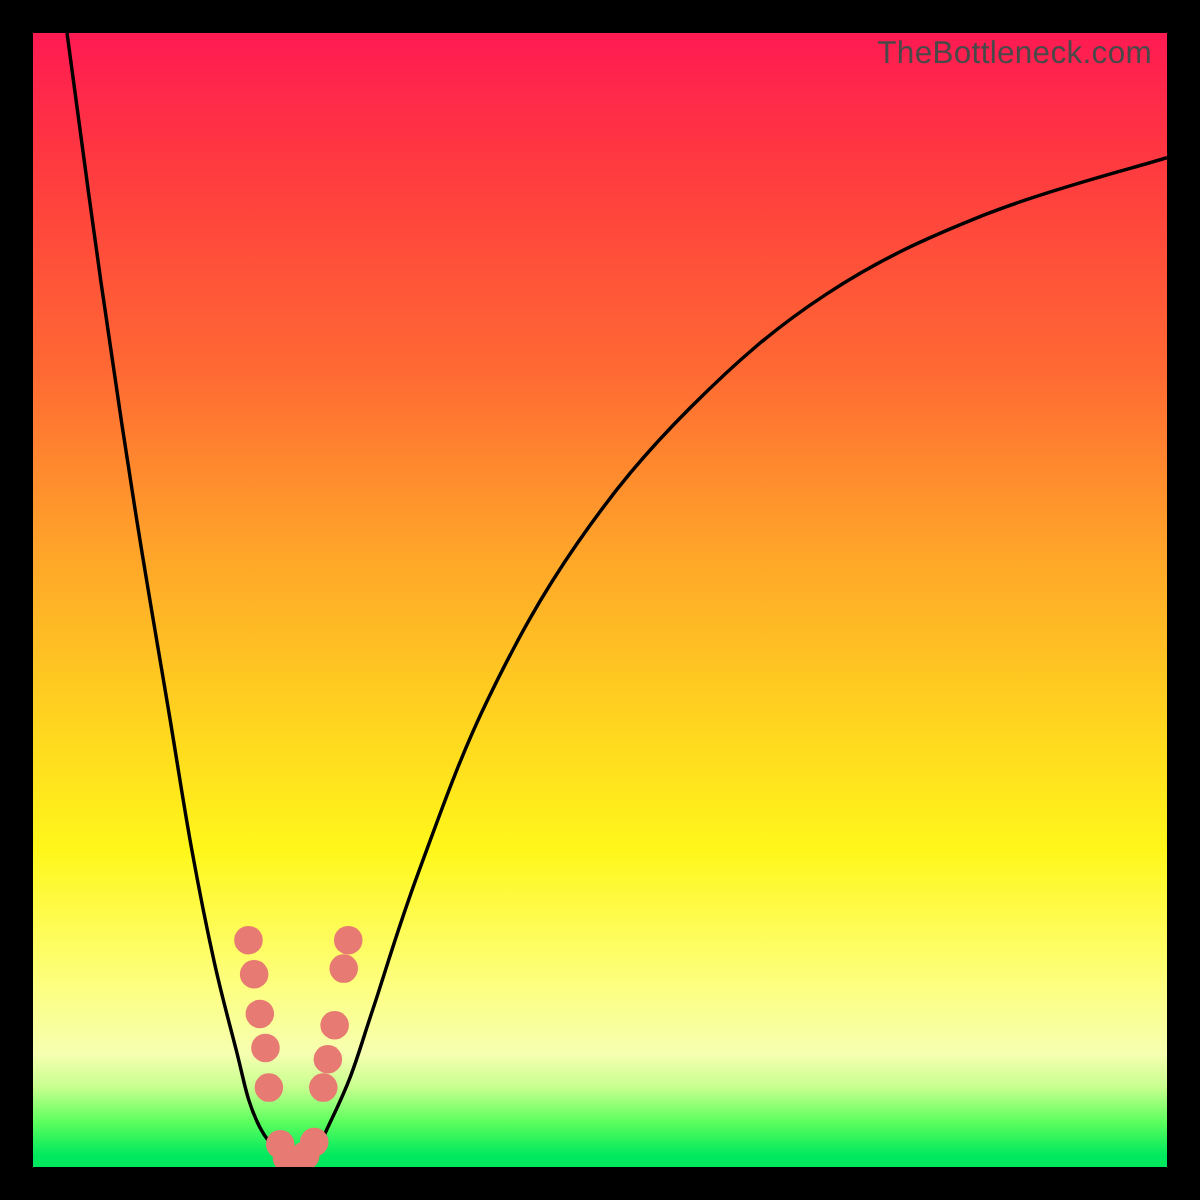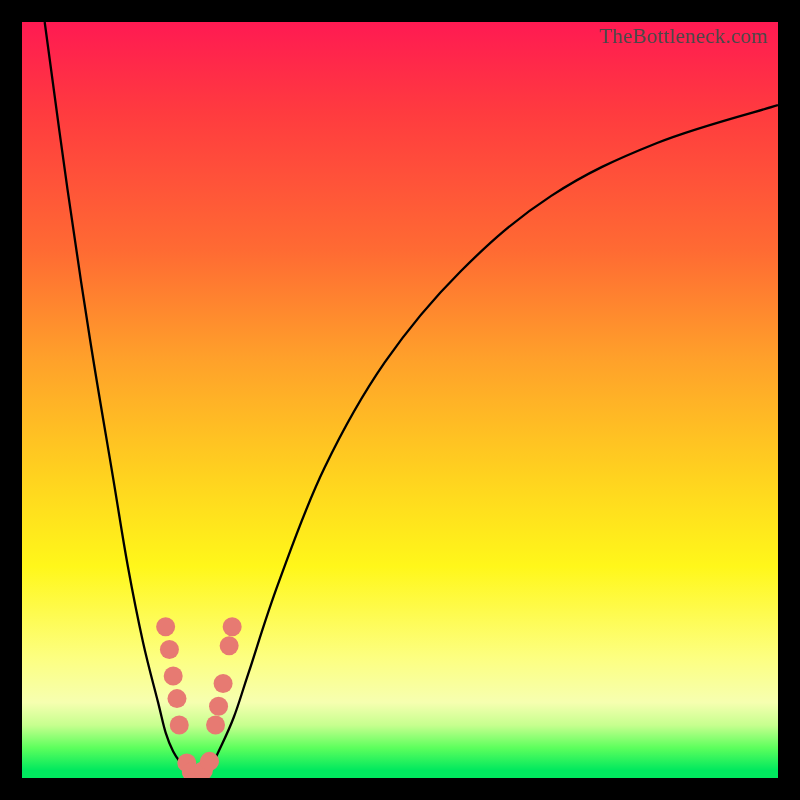--- a/index.html
+++ b/index.html
@@ -9,21 +9,20 @@
     height: 800px;
     overflow: hidden;
     background: #000;
     font-family: Arial, Helvetica, sans-serif;
   }
   .frame {
     position: absolute;
     left: 0; top: 0;
     width: 800px; height: 800px;
     background: #000;
-    font-family: Liberation Serif, serif;
   }
   .plot {
     position: absolute;
     left: 22px;
     top: 22px;
     width: 756px;
     height: 756px;
     
     background: linear-gradient(to bottom,
       #ff1a52 0%,

